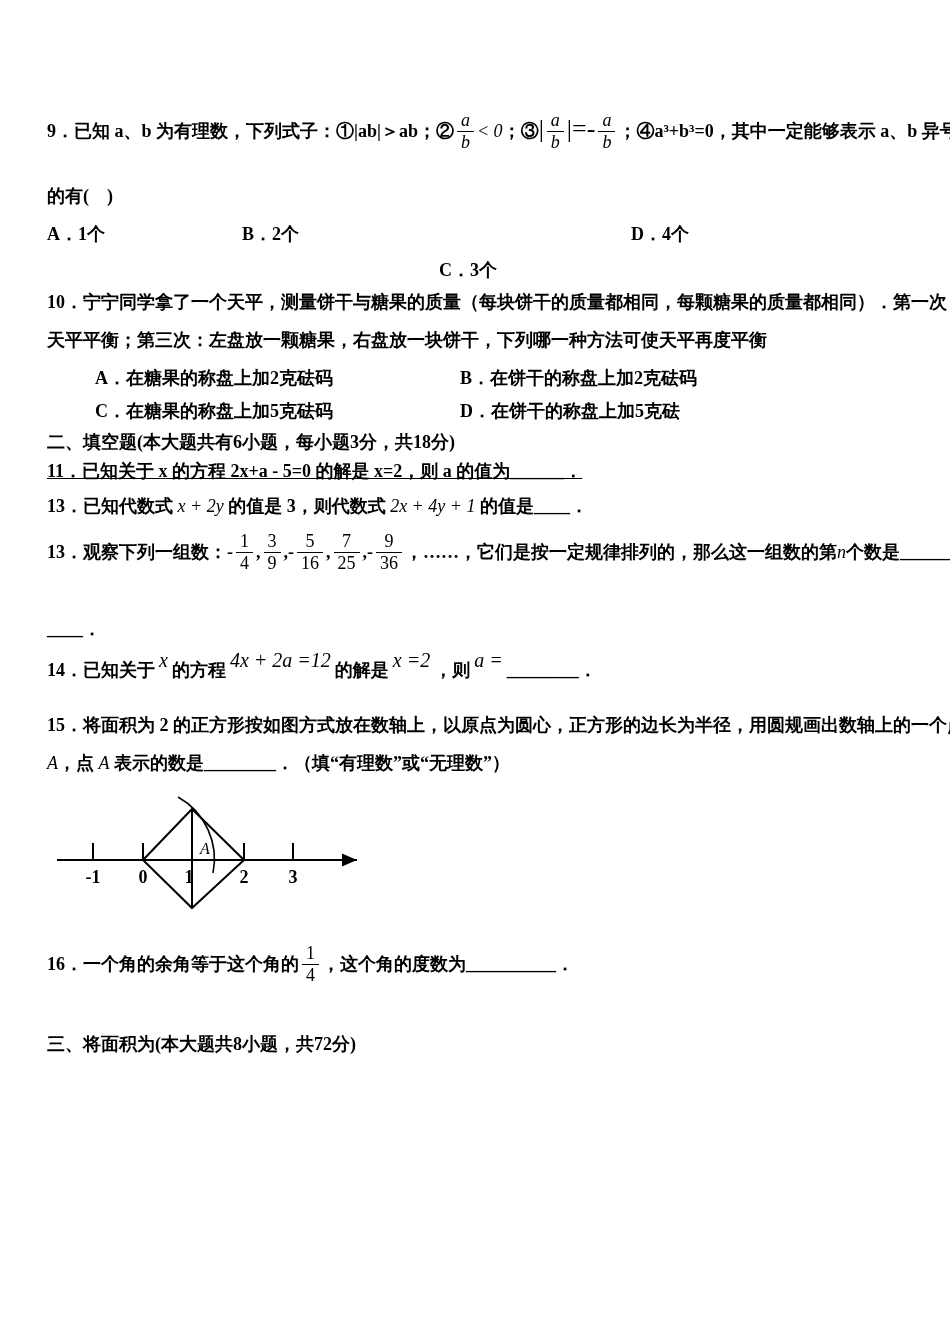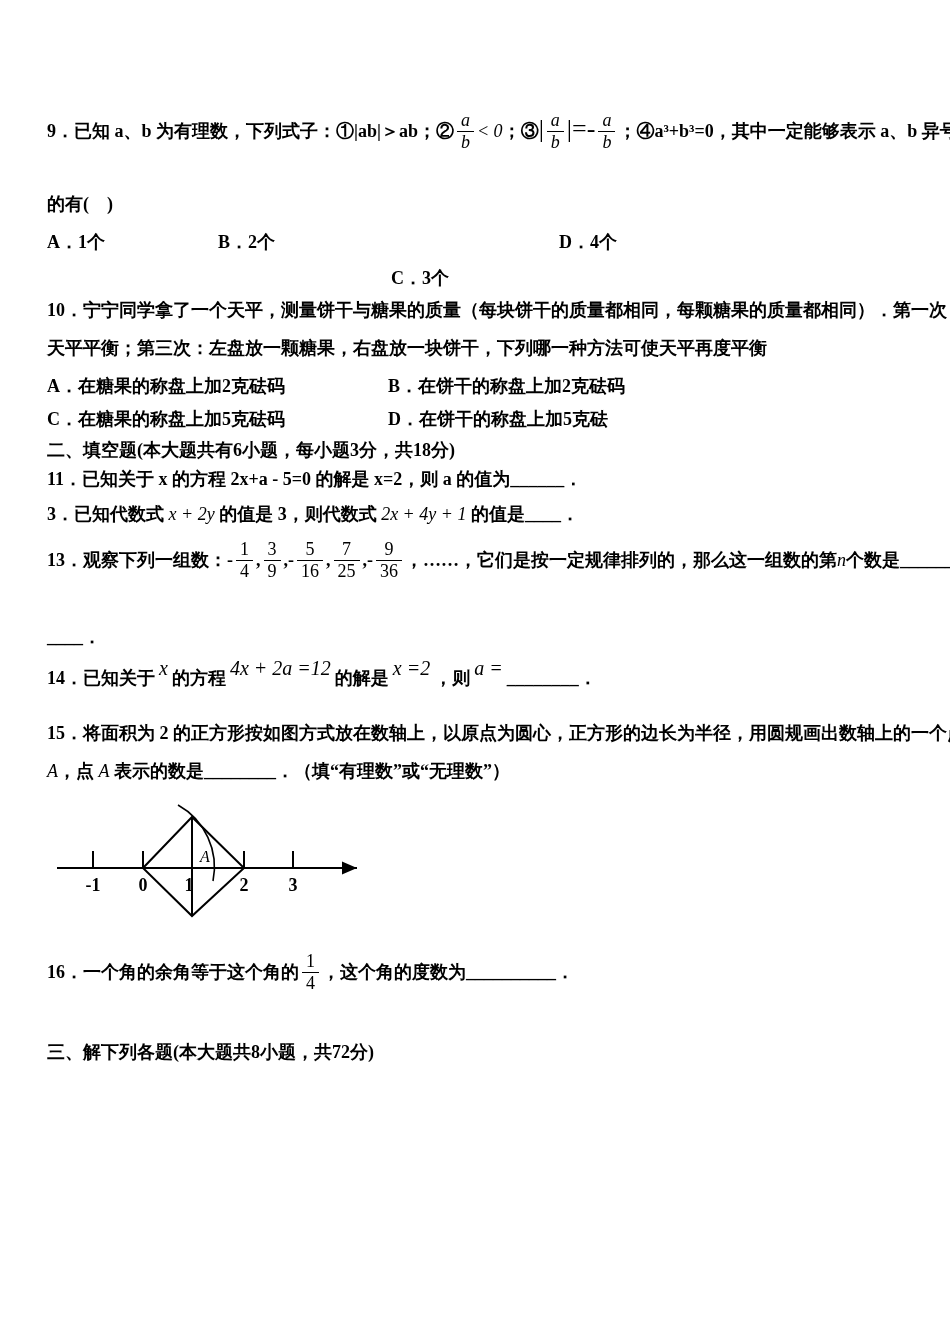--- a/index.html
+++ b/index.html
@@ -9,32 +9,32 @@
   .tline { font-size:18px; font-weight:bold; line-height:24px; white-space:nowrap; }
   .mline { display:flex; align-items:center; font-size:18px; font-weight:bold; white-space:nowrap; }
   .math  { font-style:italic; font-weight:normal; font-family:"Liberation Serif","DejaVu Serif",serif; }
   .frac  { display:inline-block; text-align:center; vertical-align:middle; line-height:1.15;
            font-weight:normal; font-size:18px; margin:0 3px; }
   .frac .num { display:block; border-bottom:1.6px solid #000; padding:0 4px; }
   .frac .den { display:block; padding:0 4px; }
   .frac.it { font-style:italic; }
   .bar { font-weight:normal; font-size:26px; vertical-align:middle; position:relative; top:-2px; }
   .eqr { font-style:italic; font-weight:normal; font-size:20px; position:relative; top:-9px; margin:0 4px; }
-  .optrow { display:flex; font-size:18px; font-weight:bold; line-height:24px; white-space:nowrap; }
+  .optrow { display:flex; font-size:18px; font-weight:bold; line-height:24px; white-space:nowrap;gap:24px; }
   .optrow .o1 { width:171px; } .optrow .o2 { width:173px; } .optrow .o3 { width:168px;margin-top:36px; }
-  .optrow .w340 { width:341px; }
+  .optrow .w340 { width:341px;margin-left:48px; }
   #q9-line1 { height:66px;align-items:center; }
-  #q9-line2 { margin-top:28px; }
+  #q9-line2 { margin-top:20px; }
   #q9-options { margin-top:14px; }
   #q10-l1 { margin-top:8px; }
   #q10-l2, #q10-l3 { margin-top:14px; }
   #q10-opts1 { margin-top:14px; }
   #q10-opts2 { margin-top:9px; }
   #sec2 { margin-top:7px; }
-  #q11 { margin-top:5px; }
+  #q11 { margin-top:5px;text-decoration:underline; }
   #q12 { margin-top:11px; }
   #q13 { margin-top:5px; height:58px; }
   #q13-cont { margin-top:36px; }
   #q14 { margin-top:16px; height:34px; }
   #q15-l1 { margin-top:22px; }
   #q15-l2 { margin-top:14px; }
   #figure-wrap { margin-top:12px; margin-left:4px; height:137px; }
   #q16 { margin-top:12px; height:56px; }
   #sec3 { margin-top:40px; }
   svg text { font-family:"Liberation Serif","DejaVu Serif",serif; font-weight:bold; font-size:18px; fill:#000; }
@@ -82,21 +82,21 @@
   <div class="optrow" id="q10-opts2">
     <span class="w340">C．在糖果的称盘上加5克砝码</span>
     <span>D．在饼干的称盘上加5克砝</span>
   </div>
 
   <div class="tline" id="sec2">二、填空题(本大题共有6小题，每小题3分，共18分)</div>
 
   <div class="tline" id="q11">11．已知关于 x 的方程 2x+a - 5=0 的解是 x=2，则 a 的值为______．</div>
 
   <div class="tline" id="q12">
-    <span>3．已知代数式 </span><span class="math">x + 2y</span><span> 的值是 3，则代数式 </span><span class="math">2x + 4y + 1</span><span> 的值是____．</span>
+    <span>13．已知代数式 </span><span class="math">x + 2y</span><span> 的值是 3，则代数式 </span><span class="math">2x + 4y + 1</span><span> 的值是____．</span>
   </div>
 
   <div class="mline" id="q13">
     <span>13．观察下列一组数：</span>
     <span>-</span>
     <span class="frac">
         <span class="num">1</span>
         <span class="den">4</span>
       </span>
     <span>,</span>
@@ -165,15 +165,15 @@
 
   <div class="mline" id="q16">
     <span>16．一个角的余角等于这个角的</span>
     <span class="frac">
         <span class="num">1</span>
         <span class="den">4</span>
       </span>
     <span>，这个角的度数为__________．</span>
   </div>
 
-  <div class="tline" id="sec3">三、解下列各题(本大题共8小题，共72分)</div>
+  <div class="tline" id="sec3">三、将面积为(本大题共8小题，共72分)</div>
 
 </div>
 
 </body></html>

